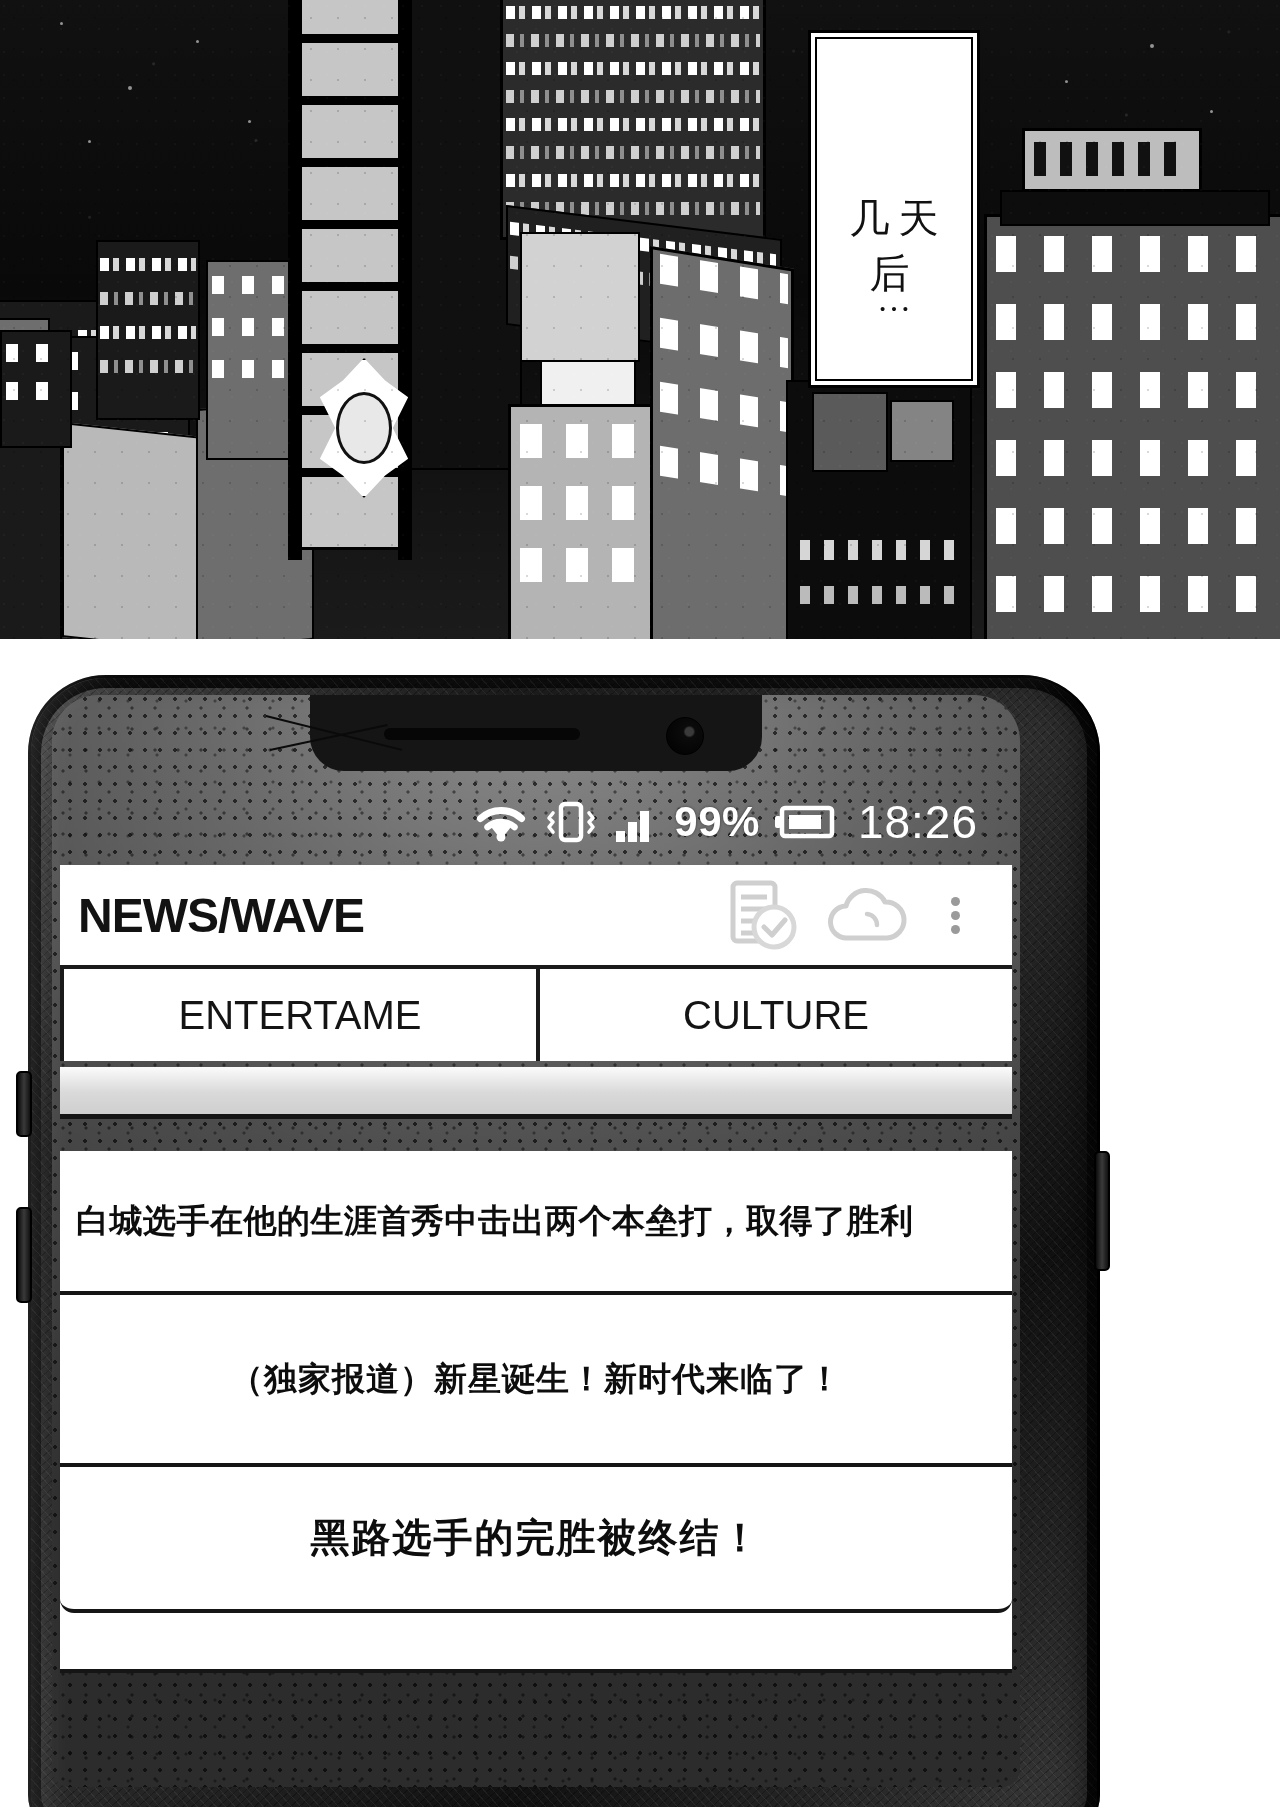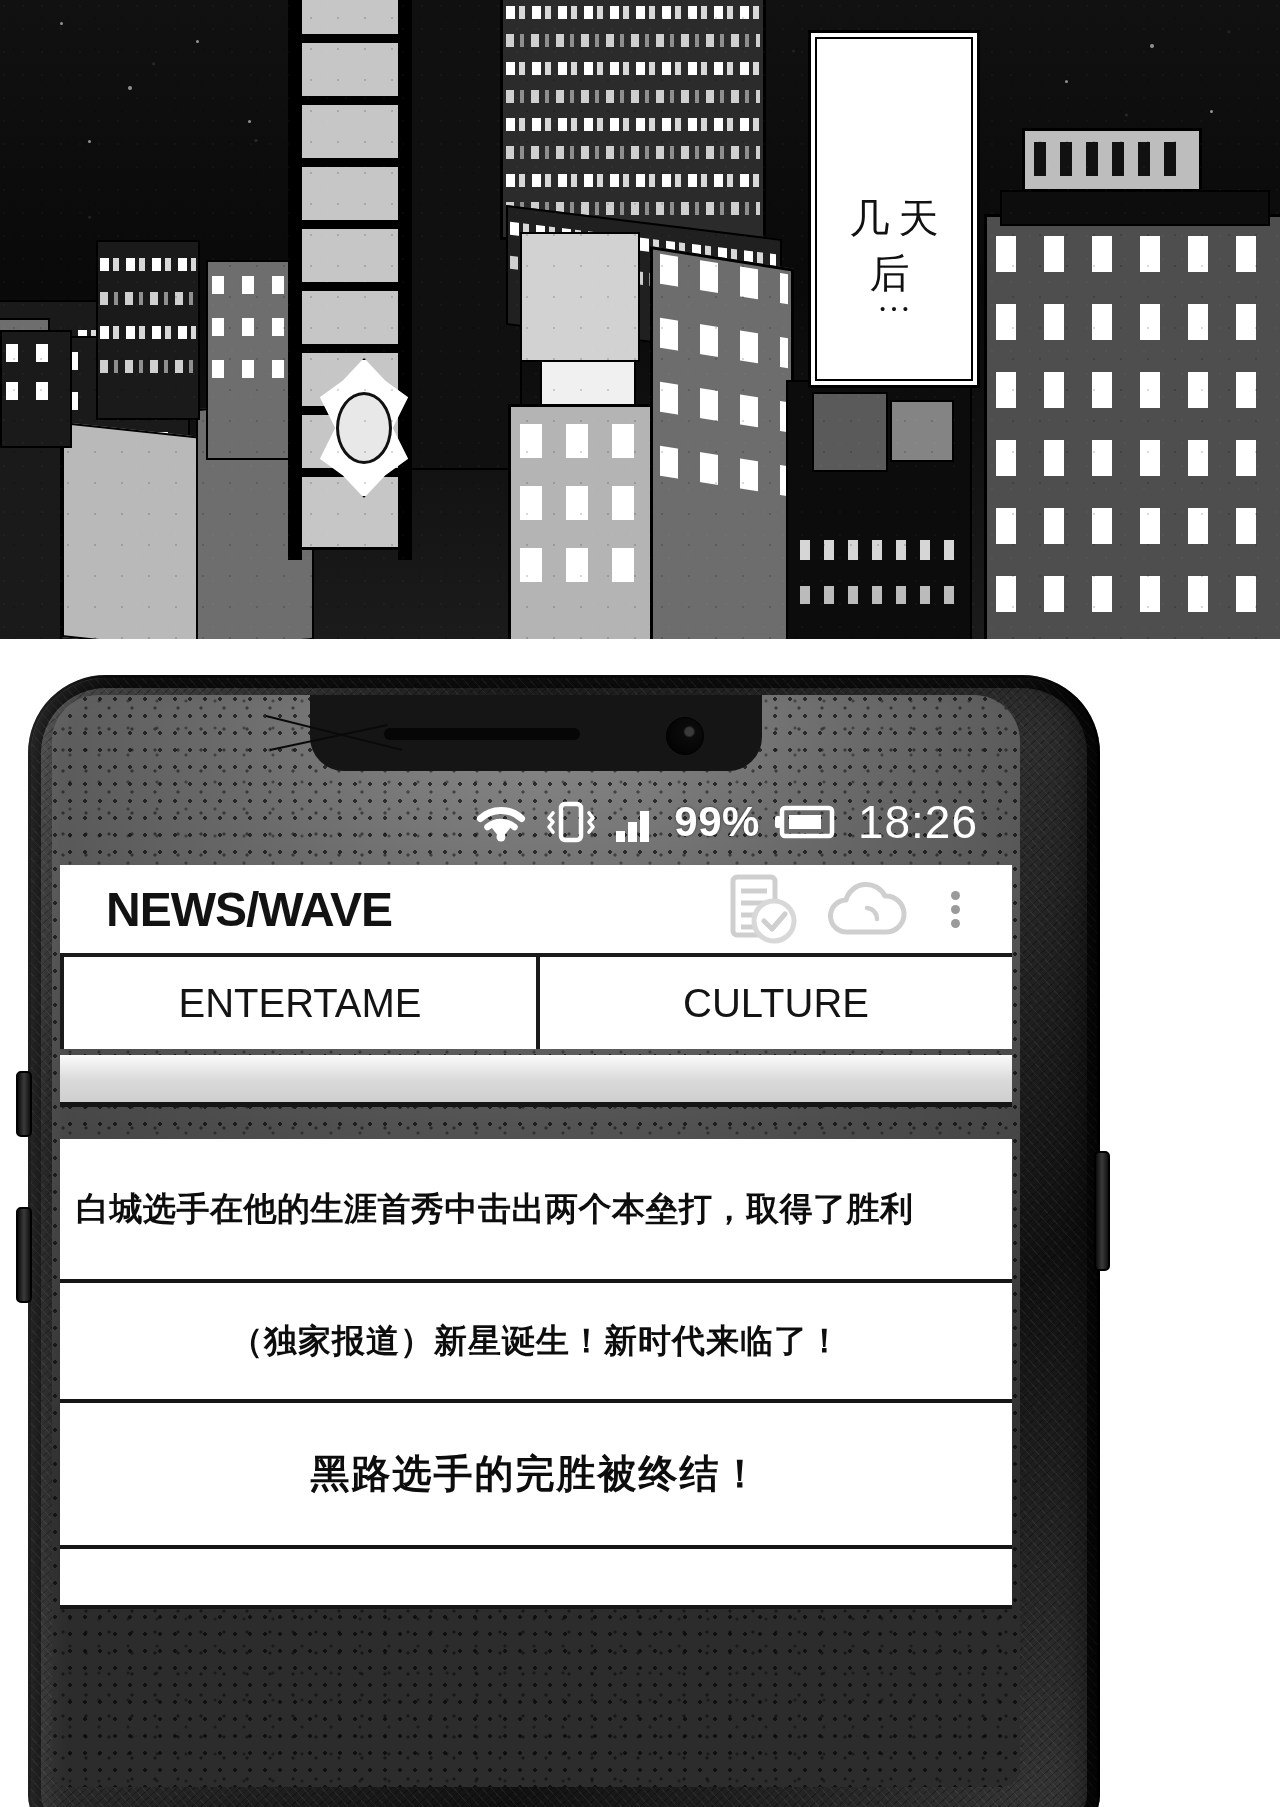--- a/index.html
+++ b/index.html
@@ -233,24 +233,24 @@
 
   
   .app {
     position:absolute;
     left: 8px; top: 170px;
     width: 952px;
     z-index: 8;
   }
   .app-header {
     background:#ffffff;
-    height: 88px;
+    height: 100px;
     display:flex;
     align-items:center;
-    padding: 0 26px 0 46px;
+    padding: 0 26px 0 18px;
     gap: 16px;
   }
   .app-title {
     font-size: 48px;
     font-weight: 700;
     letter-spacing: -1px;
     color:#121212;
     font-family: "Liberation Sans", sans-serif;
     flex: 0 0 auto;
   }
@@ -301,22 +301,22 @@
 
   .news-list { background:#ffffff; }
   .news-item {
     border-bottom: 4px solid #151515;
     display:flex;
     align-items:center;
     font-family: "Liberation Serif", "DejaVu Serif", serif;
     color:#0d0d0d;
   }
   .news-item.n1 { height: 144px; padding: 0 8px 0 16px; font-size: 33px; font-weight:700; letter-spacing: .5px; margin-top: 32px; }
-  .news-item.n2 { height: 120px; padding: 0 36px; font-size: 33px; font-weight:700; justify-content:center; letter-spacing: 1px;}
-  .news-item.n3 { height: 146px; padding: 0 26px; font-size: 39px; font-weight:700; justify-content:center; letter-spacing: 2px;}
+  .news-item.n2 { height: 172px; padding: 0 36px; font-size: 33px; font-weight:700; justify-content:center; letter-spacing: 1px;}
+  .news-item.n3 { height: 146px; padding: 0 26px; font-size: 39px; font-weight:700; justify-content:center; letter-spacing: 2px; border-radius: 14px;}
   .news-item.n4 { height: 60px; }
 
   
   .btn-side {
     position:absolute;
     background: linear-gradient(90deg,#0b0b0b,#3a3a3a,#111);
     border: 2px solid #000;
     border-radius: 5px;
     z-index: 3;
   }

